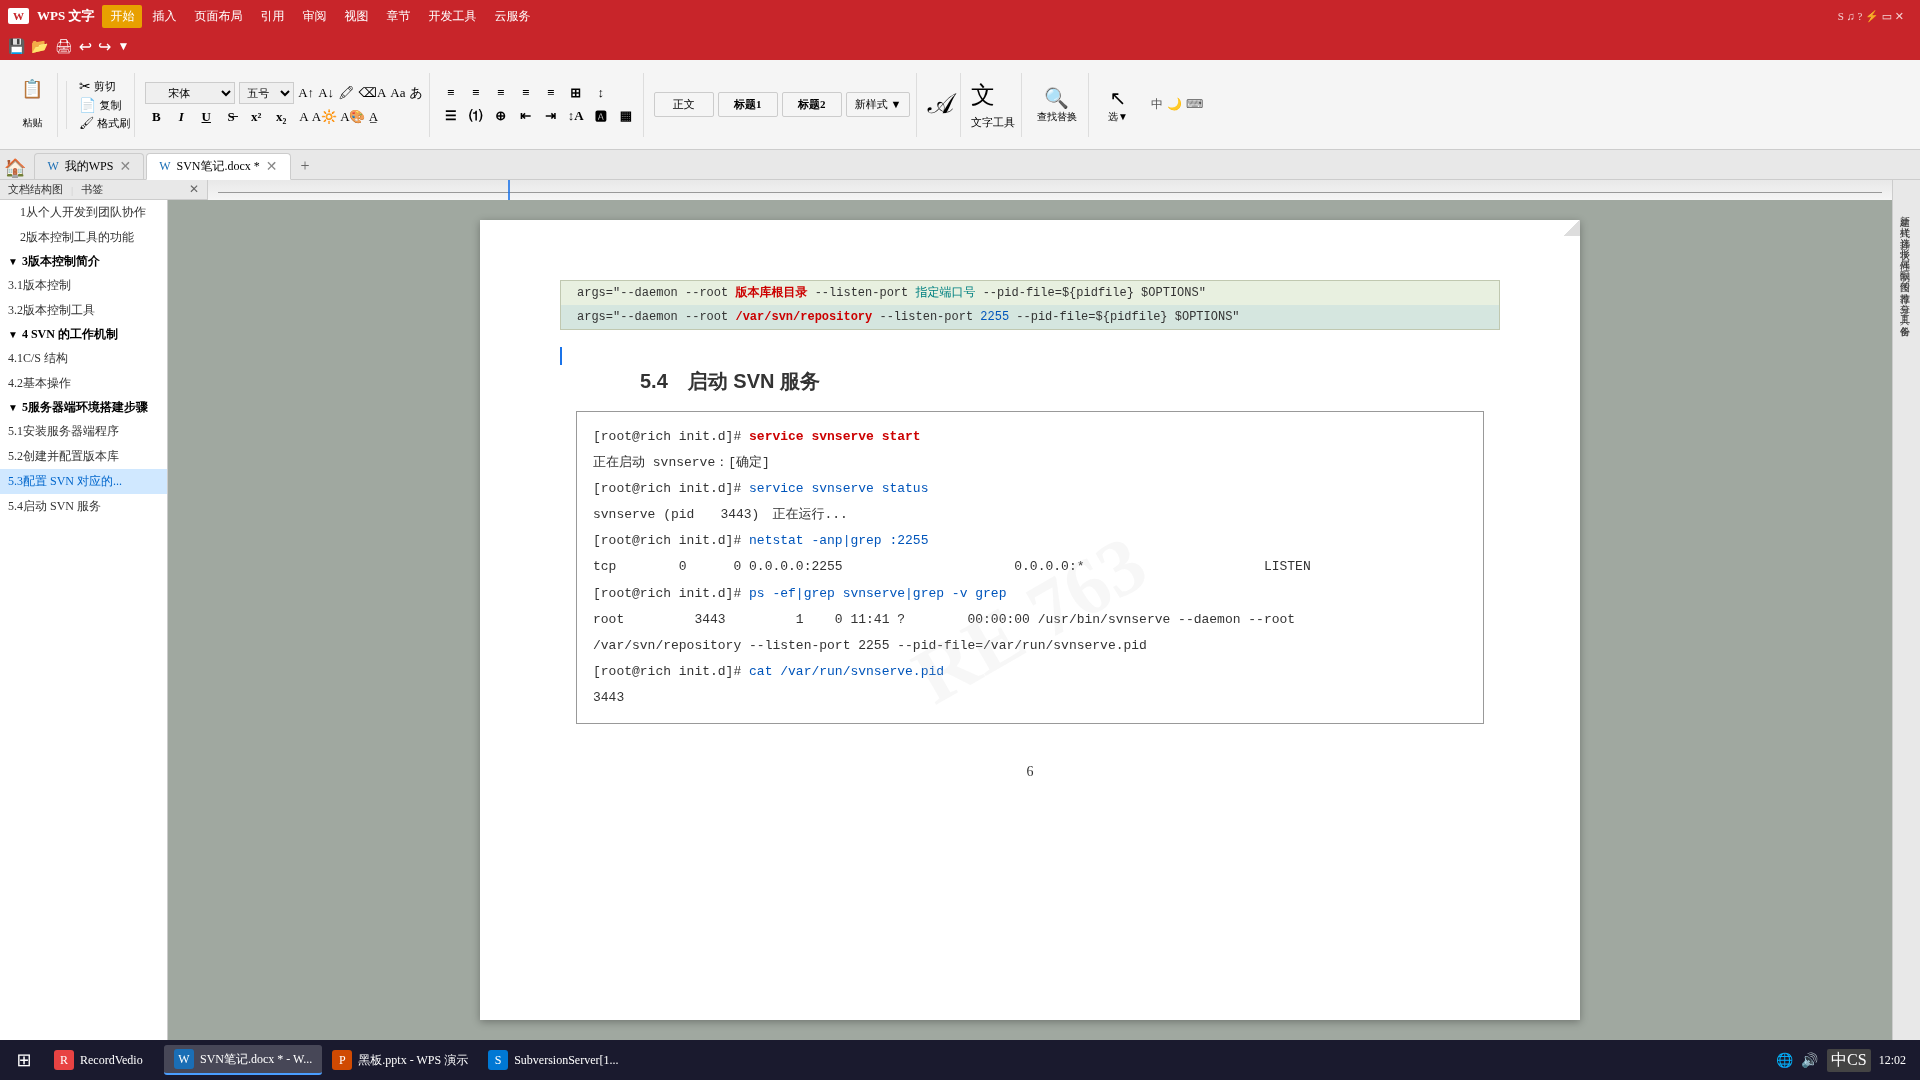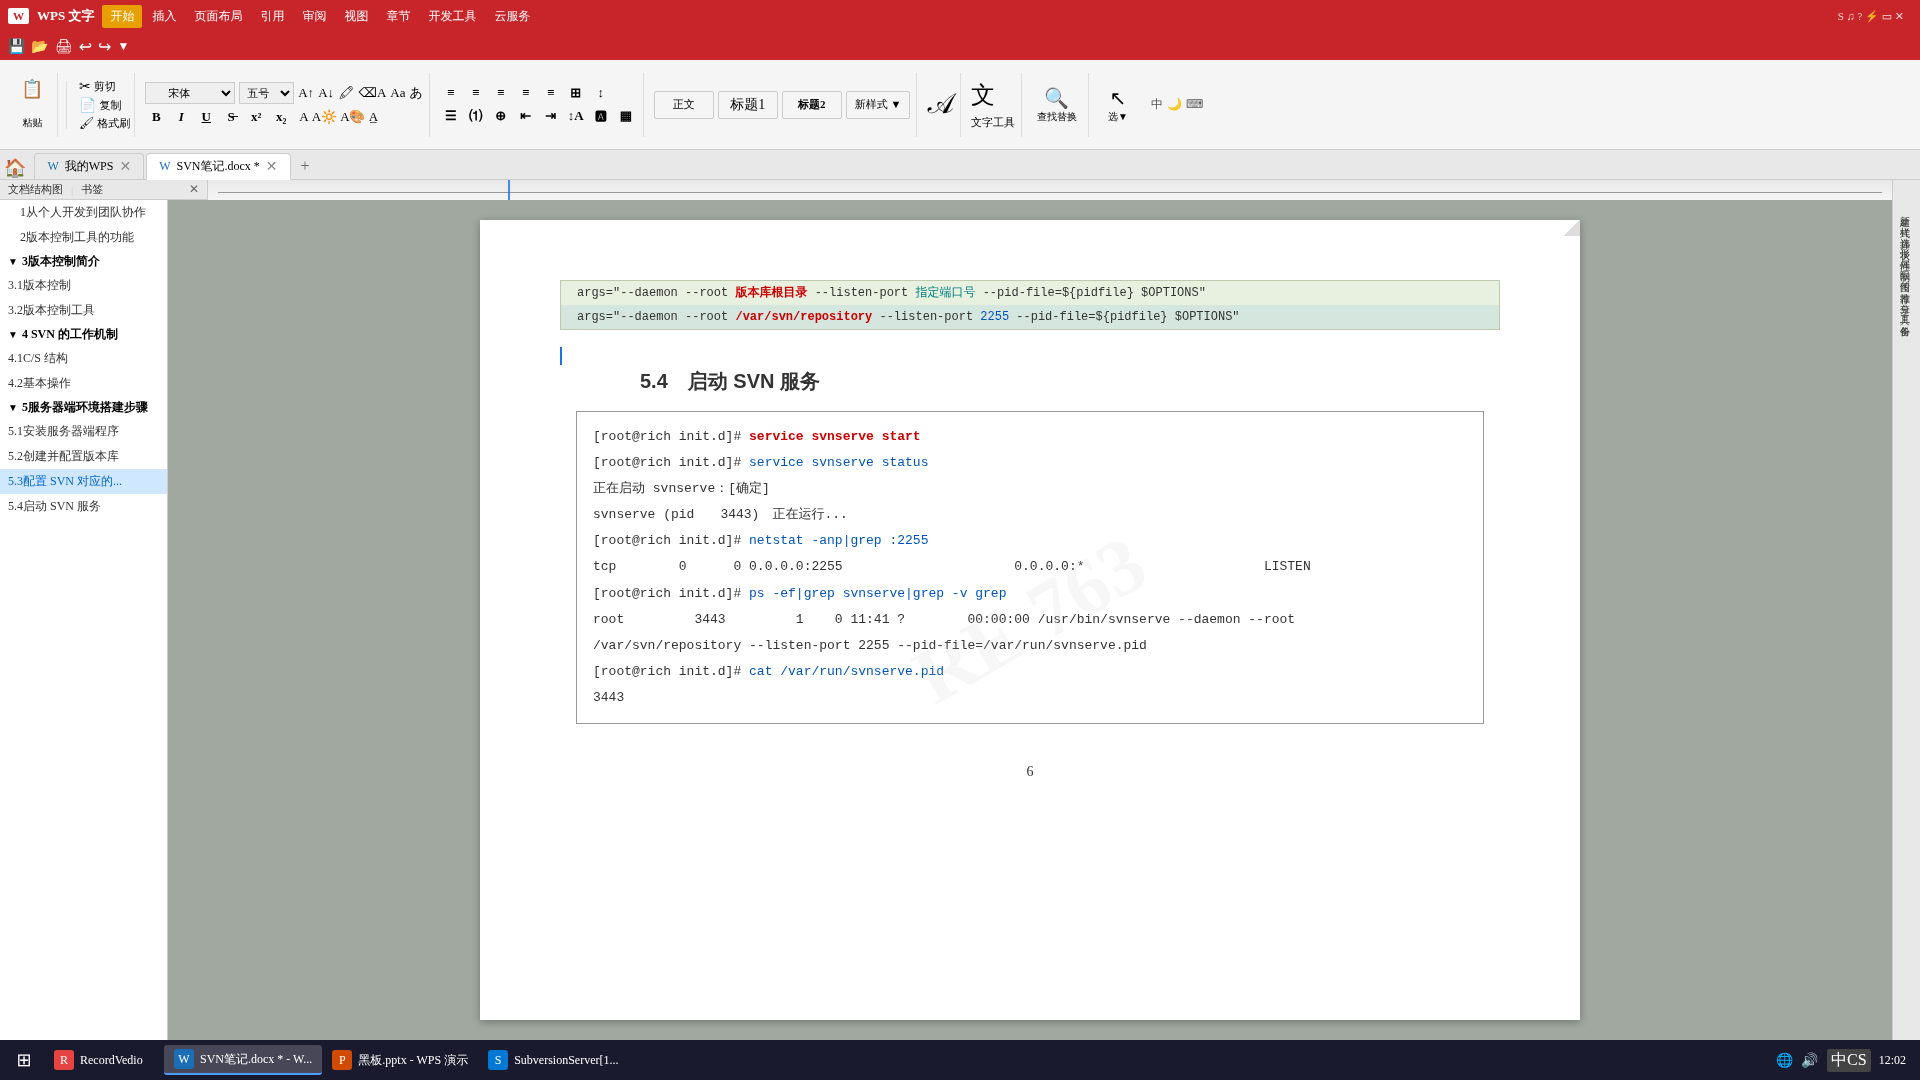--- a/index.html
+++ b/index.html
@@ -198,21 +198,21 @@
         <span class="fmt-btn">⇥</span>
         <span class="fmt-btn">↕A</span>
         <span class="fmt-btn">🅰</span>
         <span class="fmt-btn">▦</span>
       </div>
     </div>
 
     <div style="display:flex; flex-direction:column; gap:4px; padding:0 6px; border-right:1px solid #ddd; height:64px; justify-content:center;">
       <div style="display:flex; gap:4px;">
         <div class="style-preview" style="font-size:11px;">正文</div>
-        <div class="style-preview" style="font-size:14px; font-weight:normal;">标题1</div>
+        <div class="style-preview" style="font-size:11px; font-weight:bold;">标题1</div>
         <div class="style-preview" style="font-size:11px; font-weight:bold;">标题2</div>
         <div class="style-preview" style="font-size:11px;">新样式 ▼</div>
       </div>
     </div>
 
     <div style="display:flex; flex-direction:column; gap:4px; padding:0 6px; border-right:1px solid #ddd; height:64px; justify-content:center;">
       <span style="font-size:28px; cursor:pointer;">𝒜</span>
     </div>
 
     <div style="display:flex; flex-direction:column; gap:4px; padding:0 6px; border-right:1px solid #ddd; height:64px; justify-content:center; min-width:50px;">
@@ -328,25 +328,25 @@
           5.4　启动 SVN 服务
         </div>
 
         <div class="inner-code-block">
 
           <div class="inner-code-line">
             [root@rich init.d]# <span class="code-red">service svnserve start</span>
           </div>
 
           <div class="inner-code-line">
+            正在启动 svnserve：[确定]
+          </div>
+
+          <div class="inner-code-line">
             [root@rich init.d]# <span class="code-blue">service svnserve status</span>
-          </div>
-
-          <div class="inner-code-line">
-            正在启动 svnserve：[确定]
           </div>
 
           <div class="inner-code-line">
             svnserve (pid　　3443)　正在运行...
           </div>
 
           <div class="inner-code-line">
             [root@rich init.d]# <span class="code-blue">netstat -anp|grep :2255</span>
           </div>
 

